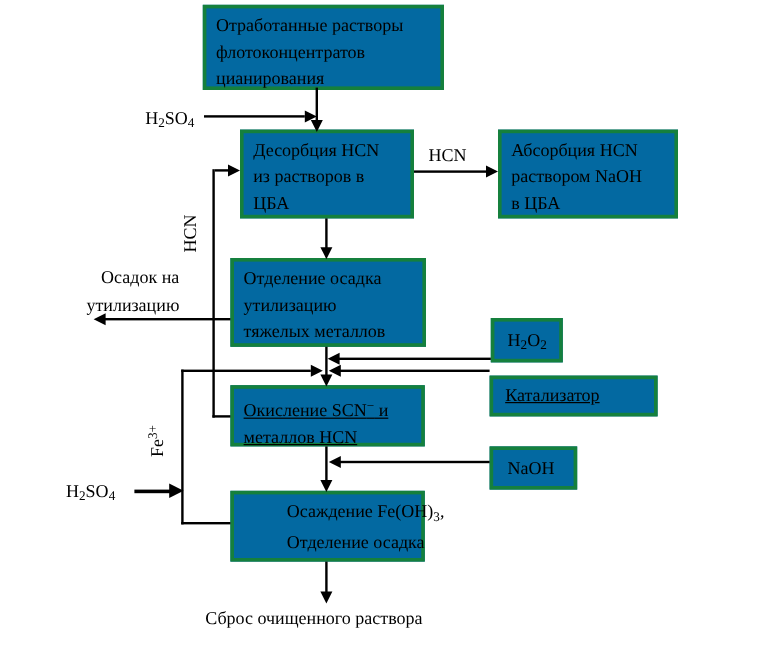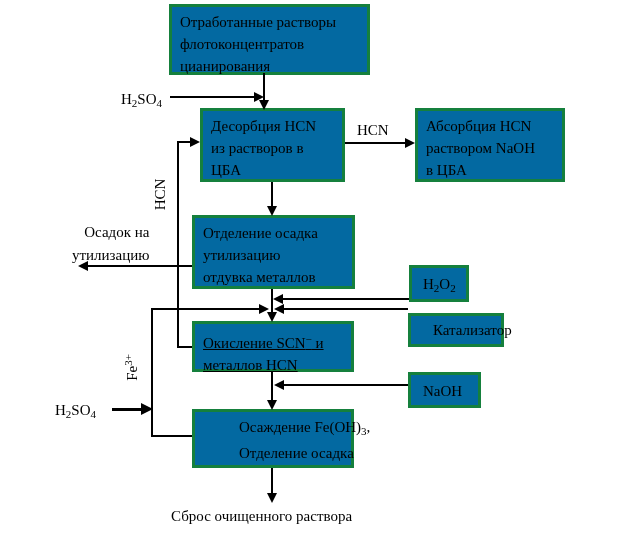--- a/index.html
+++ b/index.html
@@ -47,28 +47,28 @@
 
   <div class="pbox" style="left:200px; top:108px; width:145px; height:74px;">
     <span class="ln">Десорбция HCN</span>
     <span class="ln">из растворов в</span>
     <span class="ln">ЦБА</span>
   </div>
 
   <div class="pbox" style="left:192px; top:215px; width:163px; height:74px;">
     <span class="ln">Отделение осадка</span>
     <span class="ln">утилизацию</span>
-    <span class="ln">отдувка металлов</span>
+    <span class="ln">тяжелых металлов</span>
   </div>
 
   <div class="pbox" style="left:409px; top:265px; width:60px; height:37px; padding:5px 0 0 11px;">
     <span>H</span><span class="sb">2</span><span>O</span><span class="sb">2</span>
   </div>
 
-  <div class="pbox" style="left:408px; top:313px; width:96px; height:34px; padding:3px 0 0 22px;">
+  <div class="pbox" style="left:408px; top:313px; width:140px; height:34px; padding:3px 0 0 10px;text-decoration:underline;">
     <span>Катализатор</span>
   </div>
 
   <div class="pbox" style="left:192px; top:321px; width:162px; height:51px;text-decoration:underline;">
     <span class="ln"><span>Окисление SCN</span><span class="sp">−</span><span> и</span></span>
     <span class="ln">металлов HCN</span>
   </div>
 
   <div class="pbox" style="left:408px; top:372px; width:73px; height:36px; padding:5px 4px 0 12px;">
     <span>NaOH</span>

